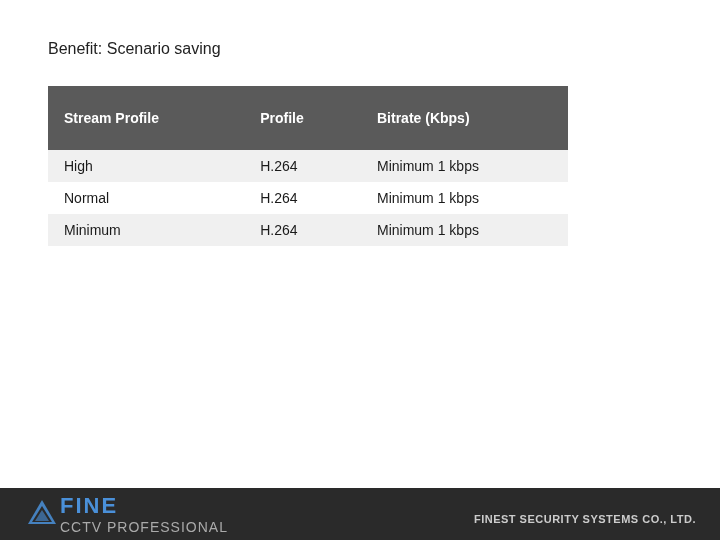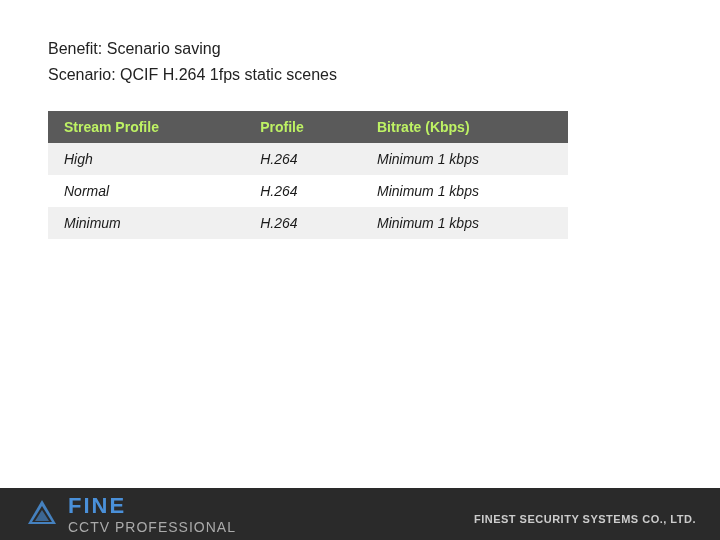--- a/index.html
+++ b/index.html
@@ -46,60 +46,59 @@
     table {
       border-collapse: collapse;
       width: 520px;
     }
 
     thead tr {
       background-color: #5a5a5a;
     }
 
     thead th {
-      color: #bef264;
+      color: #ffffff;
       font-size: 14px;
       font-weight: bold;
-      padding: 8px 16px;
+      padding: 24px 16px;
       text-align: left;
       margin-top: 25px;
     }
 
     tbody tr:nth-child(odd) {
       background-color: #f0f0f0;
     }
 
     tbody tr:nth-child(even) {
       background-color: #ffffff;
     }
 
     tbody td {
       font-size: 14px;
       color: #1a1a1a;
       padding: 8px 16px;
-      font-style: italic;
     }
 
     .footer {
       position: absolute;
       bottom: 0;
       left: 0;
       right: 0;
       height: 52px;
       background: #2a2a2a;
       display: flex;
       align-items: center;
       justify-content: space-between;
       padding: 0 24px;
     }
 
     .footer-logo {
       display: flex;
       align-items: center;
-      gap: 8px;
+      gap: 0;
     }
 
     .logo-text-fine {
       font-size: 22px;
       font-weight: bold;
       color: #4a90d9;
       letter-spacing: 2px;
     }
 
     .logo-sub {
@@ -138,21 +137,20 @@
   </style>
 </head>
 <body>
 
 <div class="slide">
   <div class="content">
 
 
     <div class="benefit-text">
       <div>Benefit: Scenario saving</div>
-      <div>Scenario: QCIF  H.264 1fps static scenes</div>
     </div>
 
     <div class="table-container">
       <table>
         <thead>
           <tr>
             <th>Stream Profile</th>
             <th>Profile</th>
             <th>Bitrate (Kbps)</th>
           </tr>

